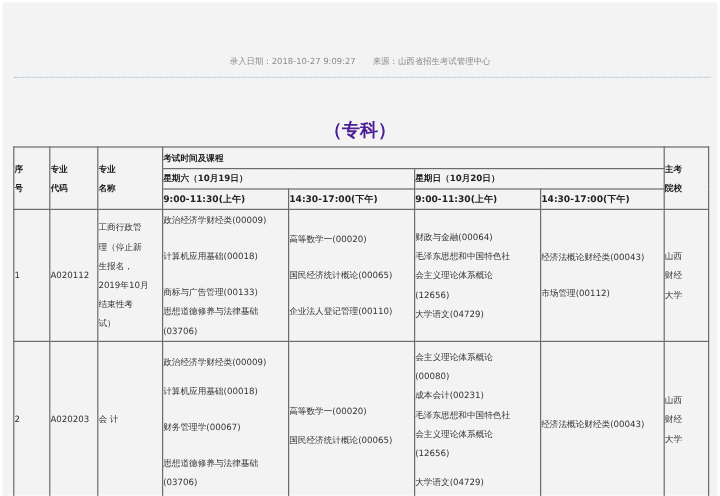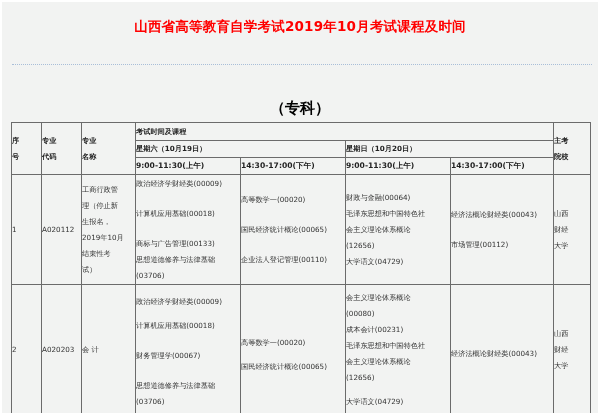--- a/index.html
+++ b/index.html
@@ -48,21 +48,21 @@
     border-top: 1px dotted #a9bed8;
   }
   .section-title {
     position: absolute;
     left: 0;
     top: 97px;
     width: 596px;
     text-align: center;
     font-size: 15px;
     font-weight: bold;
-    color: #000000;
+    color: #4c1d95;
   }
   table.sched {
     position: absolute;
     left: 9px;
     top: 120px;
     border-collapse: collapse;
     table-layout: fixed;
     font-size: 7.2px;
     color: #333;
   }
@@ -90,21 +90,24 @@
     white-space: nowrap;
   }
   .gap { display: block; height: 8px; }
   .gap-lg { display: block; height: 14px; }
   .vert { line-height: 24px; }
 </style>
 </head>
 <body>
 
 <div class="page">
-  <div class="title">山西省高等教育自学考试2019年10月考试课程及时间</div>
+  <div class="meta">
+    <span><span style="margin:0">录入日期：</span><span style="margin:0">2018-10-27 9:09:27</span></span>
+    <span><span style="margin:0">来源：</span><span style="margin:0">山西省招生考试管理中心</span></span>
+  </div>
   <div class="divider"></div>
   <div class="section-title">（专科）</div>
 
   <table class="sched">
     <colgroup>
       <col style="width:30px">
       <col style="width:40px">
       <col style="width:54px">
       <col style="width:105px">
       <col style="width:105px">

